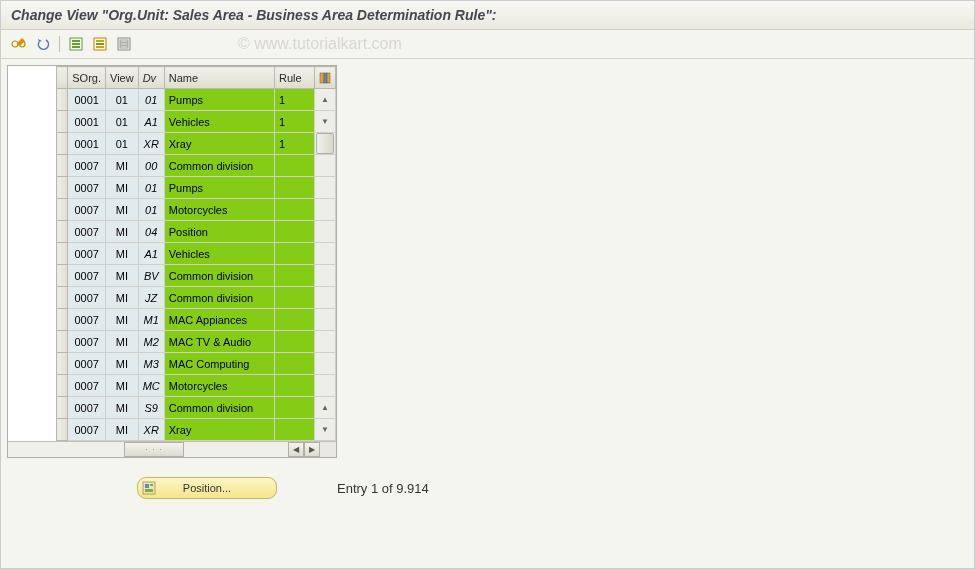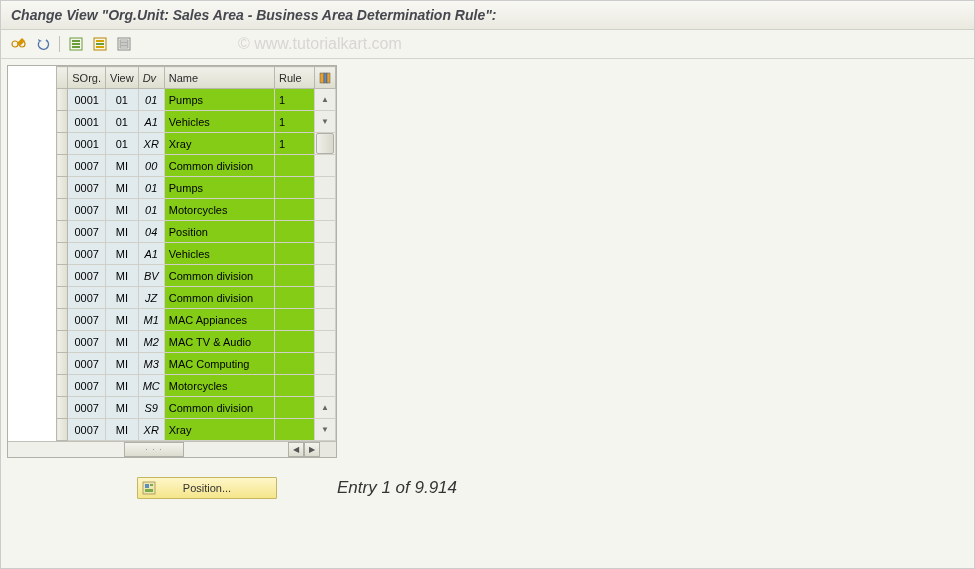--- a/index.html
+++ b/index.html
@@ -150,38 +150,37 @@
       display: flex;
       align-items: center;
       gap: 60px;
       padding: 18px 0 0 130px;
     }
     .position-btn {
       width: 140px;
       height: 22px;
       background: linear-gradient(to bottom, #fff6c8, #f5e58a);
       border: 1px solid #c4b662;
-      border-radius: 1px;
+      border-radius: 9px;
       display: flex;
       align-items: center;
       justify-content: center;
       gap: 6px;
       cursor: pointer;
       font-size: 11px;
       color: #333;
       position: relative;
     }
     .position-btn .icon-pos {
       position: absolute;
       left: 4px;
     }
     .entry-text {
-      font-size: 17px;
+      font-size: 13px;
       color: #333;
-      font-style: italic;
     }
     .watermark {
       position: absolute;
       top: 35px;
       left: 238px;
       color: #d8d6d2;
       font-size: 16px;
       font-family: Arial;
       pointer-events: none;
     }

